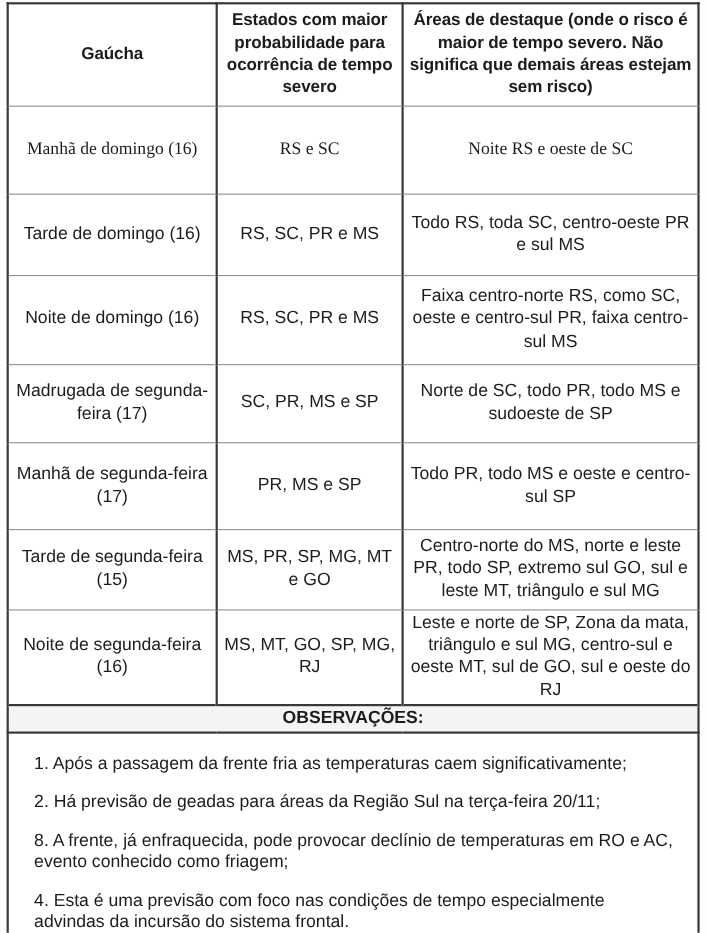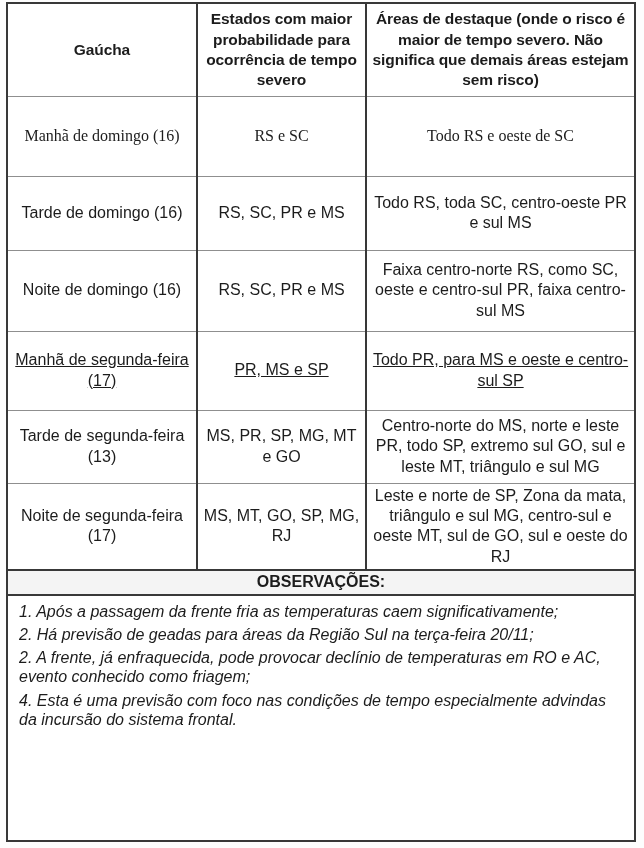--- a/index.html
+++ b/index.html
@@ -45,41 +45,41 @@
     line-height: 1.3;
     letter-spacing: -0.1px;
     margin-left: 28px;
   }
   tr.h-header   { height: 93px; }
   tr.h-r1 { height: 72px; }
   tr.h-r2 { height: 80px; font-family: Liberation Serif, serif; }
   tr.h-r3 { height: 74px; padding-left: 12px; }
   tr.h-r4 { height: 81px; }
   tr.h-r5 { height: 71px; }
-  tr.h-r6 { height: 79px; text-decoration: underline; }
+  tr.h-r6 { height: 79px; }
   tr.h-r7 { height: 73px; }
   tr.h-r8 { height: 85px; }
   tr.obs-title-row td {
     height: 18px;
     border-top: 2px solid #383838;
     border-bottom: 2px solid #383838;
     background: #f4f4f4;
     font-weight: bold;
     font-size: 16px;
     padding: 1px 0;
   }
   tr.obs-body-row td {
     border-top: 2px solid #383838;
     text-align: left;
     vertical-align: top;
     padding: 2px 6px 2px 7px;
     font-size: 16px;
     line-height: 1.2;
   }
-  .obs-item { margin: 4px; font-style: italic; }
+  .obs-item { margin: 16px; }
 </style>
 </head>
 <body>
 
 <div class="page">
   <table class="forecast">
     <colgroup>
       <col class="c1">
         <col class="c2">
         <col class="c3">
@@ -88,53 +88,58 @@
       <tr class="h-header">
         <th>Gaúcha</th>
         <th>Estados com maior probabilidade para ocorrência de tempo severo</th>
         <th>Áreas de destaque (onde o risco é maior de tempo severo. Não significa que demais áreas estejam sem risco)</th>
       </tr>
     </thead>
     <tbody>
       <tr class="h-r2">
         <td>Manhã de domingo (16)</td>
         <td>RS e SC</td>
-        <td>Todo RS e oeste de SC</td>
+        <td>Noite RS e oeste de SC</td>
       </tr>
       <tr class="h-r3">
         <td>Tarde de domingo (16)</td>
         <td>RS, SC, PR e MS</td>
         <td>Todo RS, toda SC, centro-oeste PR e sul MS</td>
       </tr>
       <tr class="h-r4">
         <td>Noite de domingo (16)</td>
         <td>RS, SC, PR e MS</td>
         <td>Faixa centro-norte RS, como SC, oeste e centro-sul PR, faixa centro-sul MS</td>
       </tr>
+      <tr class="h-r5">
+        <td>Madrugada de segunda-feira (17)</td>
+        <td>SC, PR, MS e SP</td>
+        <td>Norte de SC, todo PR, todo MS e sudoeste de SP</td>
+      </tr>
       <tr class="h-r6">
         <td>Manhã de segunda-feira (17)</td>
         <td>PR, MS e SP</td>
-        <td>Todo PR, para MS e oeste e centro-sul SP</td>
+        <td>Todo PR, todo MS e oeste e centro-sul SP</td>
       </tr>
       <tr class="h-r7">
-        <td>Tarde de segunda-feira (13)</td>
+        <td>Tarde de segunda-feira (15)</td>
         <td>MS, PR, SP, MG, MT e GO</td>
         <td>Centro-norte do MS, norte e leste PR, todo SP, extremo sul GO, sul e leste MT, triângulo e sul MG</td>
       </tr>
       <tr class="h-r8">
-        <td>Noite de segunda-feira (17)</td>
+        <td>Noite de segunda-feira (16)</td>
         <td>MS, MT, GO, SP, MG, RJ</td>
         <td>Leste e norte de SP, Zona da mata, triângulo e sul MG, centro-sul e oeste MT, sul de GO, sul e oeste do RJ</td>
       </tr>
       <tr class="obs-title-row">
         <td colspan="3">OBSERVAÇÕES:</td>
       </tr>
       <tr class="obs-body-row">
         <td colspan="3">
           <div class="obs-item">1. Após a passagem da frente fria as temperaturas caem significativamente;</div>
           <div class="obs-item">2. Há previsão de geadas para áreas da Região Sul na terça-feira 20/11;</div>
-          <div class="obs-item">2. A frente, já enfraquecida, pode provocar declínio de temperaturas em RO e AC, evento conhecido como friagem;</div>
+          <div class="obs-item">8. A frente, já enfraquecida, pode provocar declínio de temperaturas em RO e AC, evento conhecido como friagem;</div>
           <div class="obs-item">4. Esta é uma previsão com foco nas condições de tempo especialmente advindas da incursão do sistema frontal.</div>
         </td>
       </tr>
     </tbody>
   </table>
 </div>
 
 </body></html>

